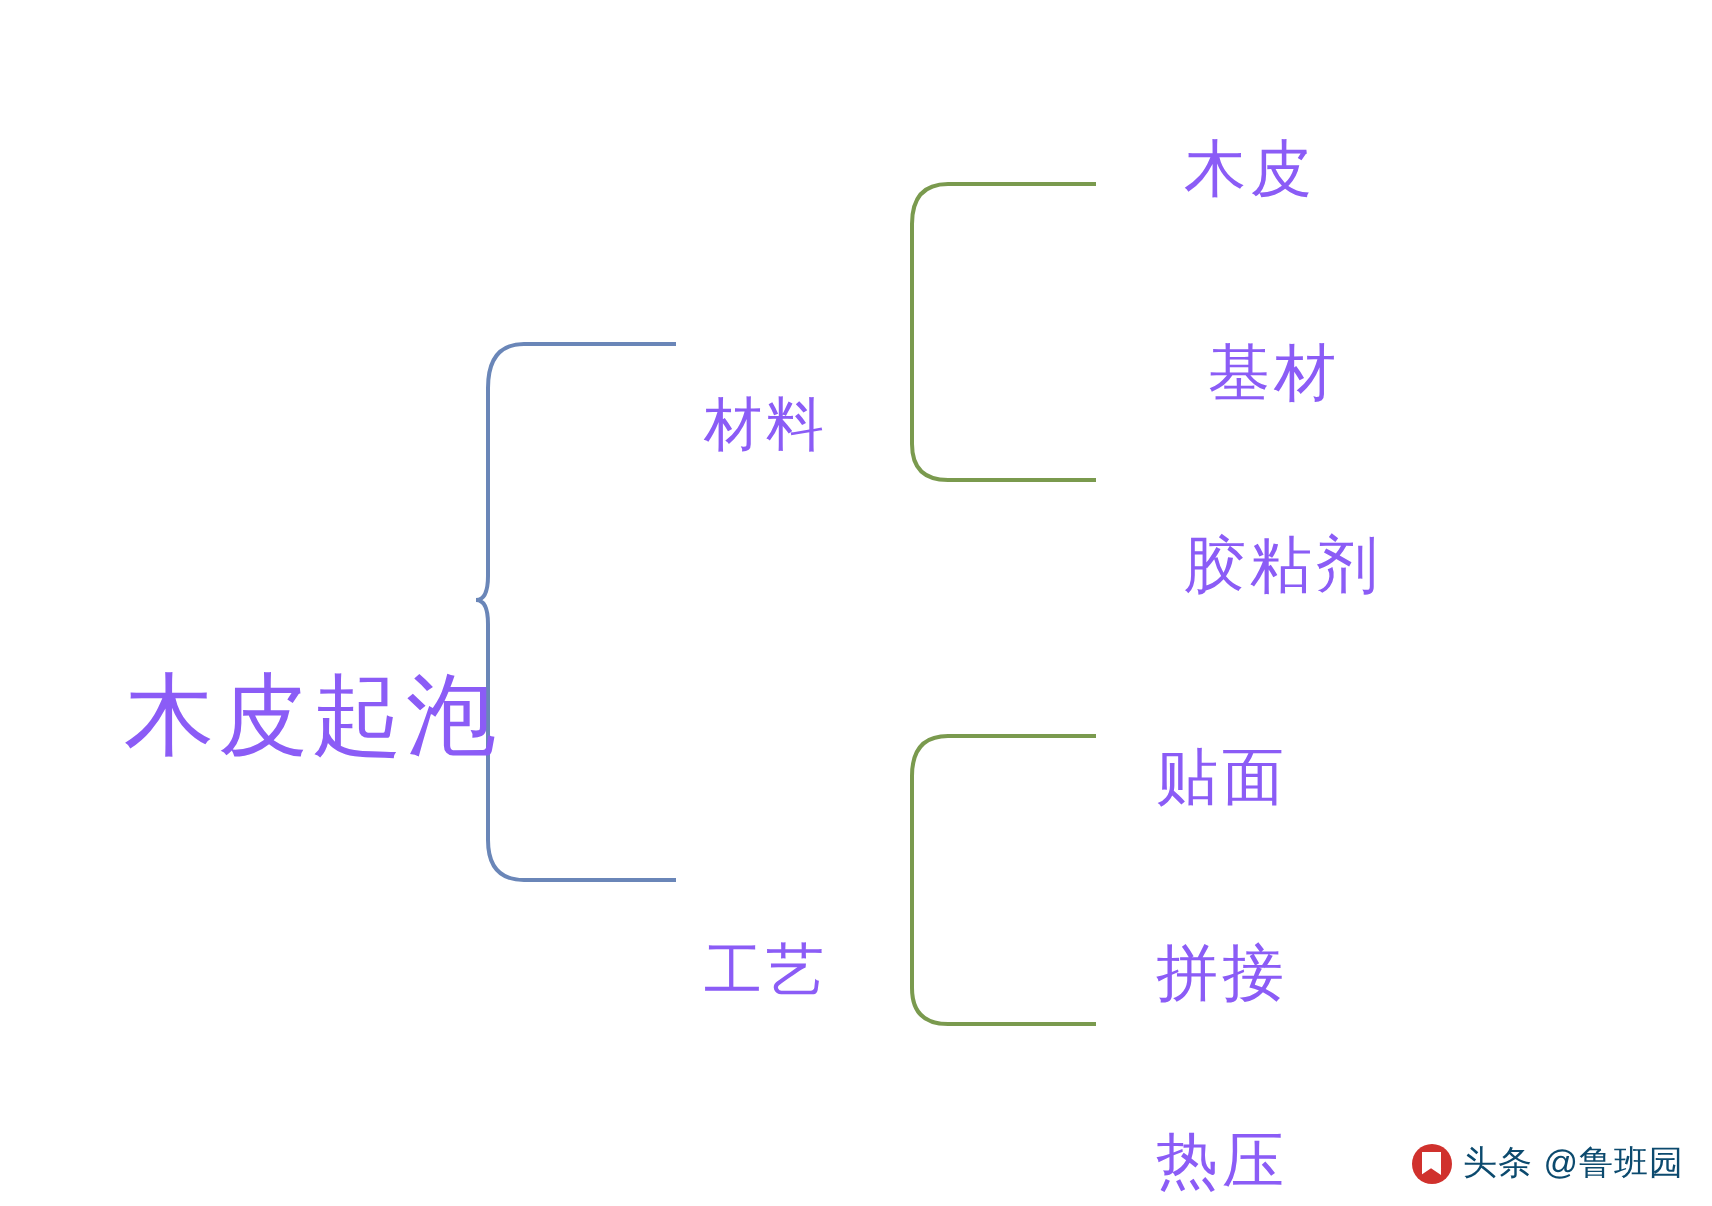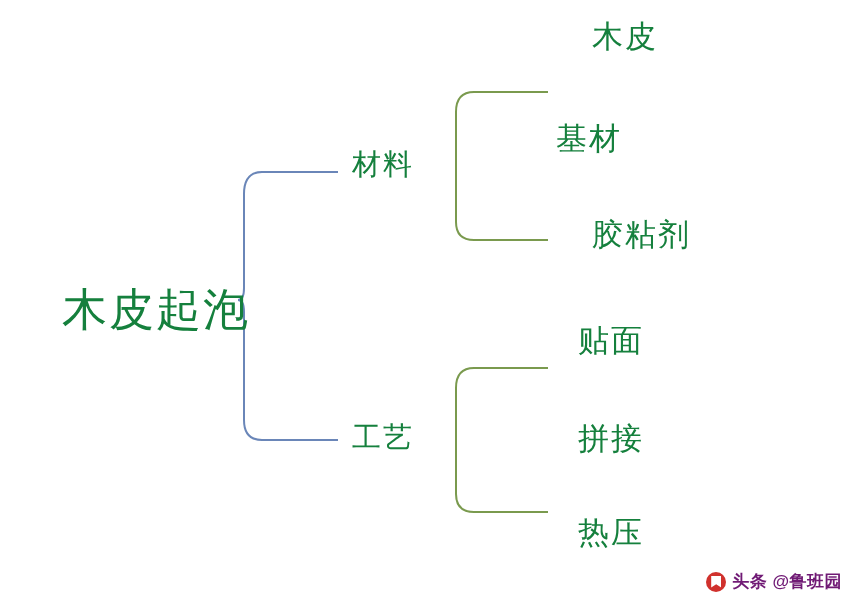--- a/index.html
+++ b/index.html
@@ -10,39 +10,40 @@
   #canvas {
     position: relative;
     width: 856px;
     height: 603px;
     background: #ffffff;
     overflow: hidden;
     font-family: "Liberation Serif", serif;
   }
   .node {
     position: absolute;
-    color: #15803d;
+    color: #8b5cf6;
     white-space: nowrap;
     letter-spacing: 2px;
+    margin-top: 48px;
   }
   .root-node {
     font-size: 45px;
     left: 62px;
     top: 280px;
   }
   .branch-node {
     font-size: 29px;
   }
   .branch-material { left: 352px; top: 145px; }
   .branch-process  { left: 352px; top: 418px; }
   .leaf-node {
     font-size: 31px;
   }
   .leaf-0 { left: 592px; top: 16px; }
-  .leaf-1 { left: 556px; top: 118px; }
+  .leaf-1 { left: 604px; top: 118px; }
   .leaf-2 { left: 592px; top: 214px; }
   .leaf-3 { left: 578px; top: 320px; }
   .leaf-4 { left: 578px; top: 418px; }
   .leaf-5 { left: 578px; top: 512px; }
 
   svg.braces {
     position: absolute;
     left: 0;
     top: 0;
     width: 856px;
@@ -80,23 +81,22 @@
     left: 5px;
     top: 4px;
     width: 10px;
     height: 12px;
     background: #ffffff;
     clip-path: polygon(0 0, 100% 0, 100% 100%, 50% 72%, 0 100%);
   }
   .watermark-text {
     font-family: "Liberation Sans", sans-serif;
     font-size: 17px;
-    color: #701a75;
+    color: #0c4a6e;
     letter-spacing: 0.5px;
-    font-weight: bold;
   }
 </style>
 </head>
 <body>
 
 <div id="canvas">
 
   <svg class="braces" viewBox="0 0 856 603">
 
     <path class="brace-blue" d="M 338 172 L 262 172 Q 244 172 244 194 L 244 288 Q 244 300 238 300 Q 244 300 244 312 L 244 420 Q 244 440 262 440 L 338 440"></path>

